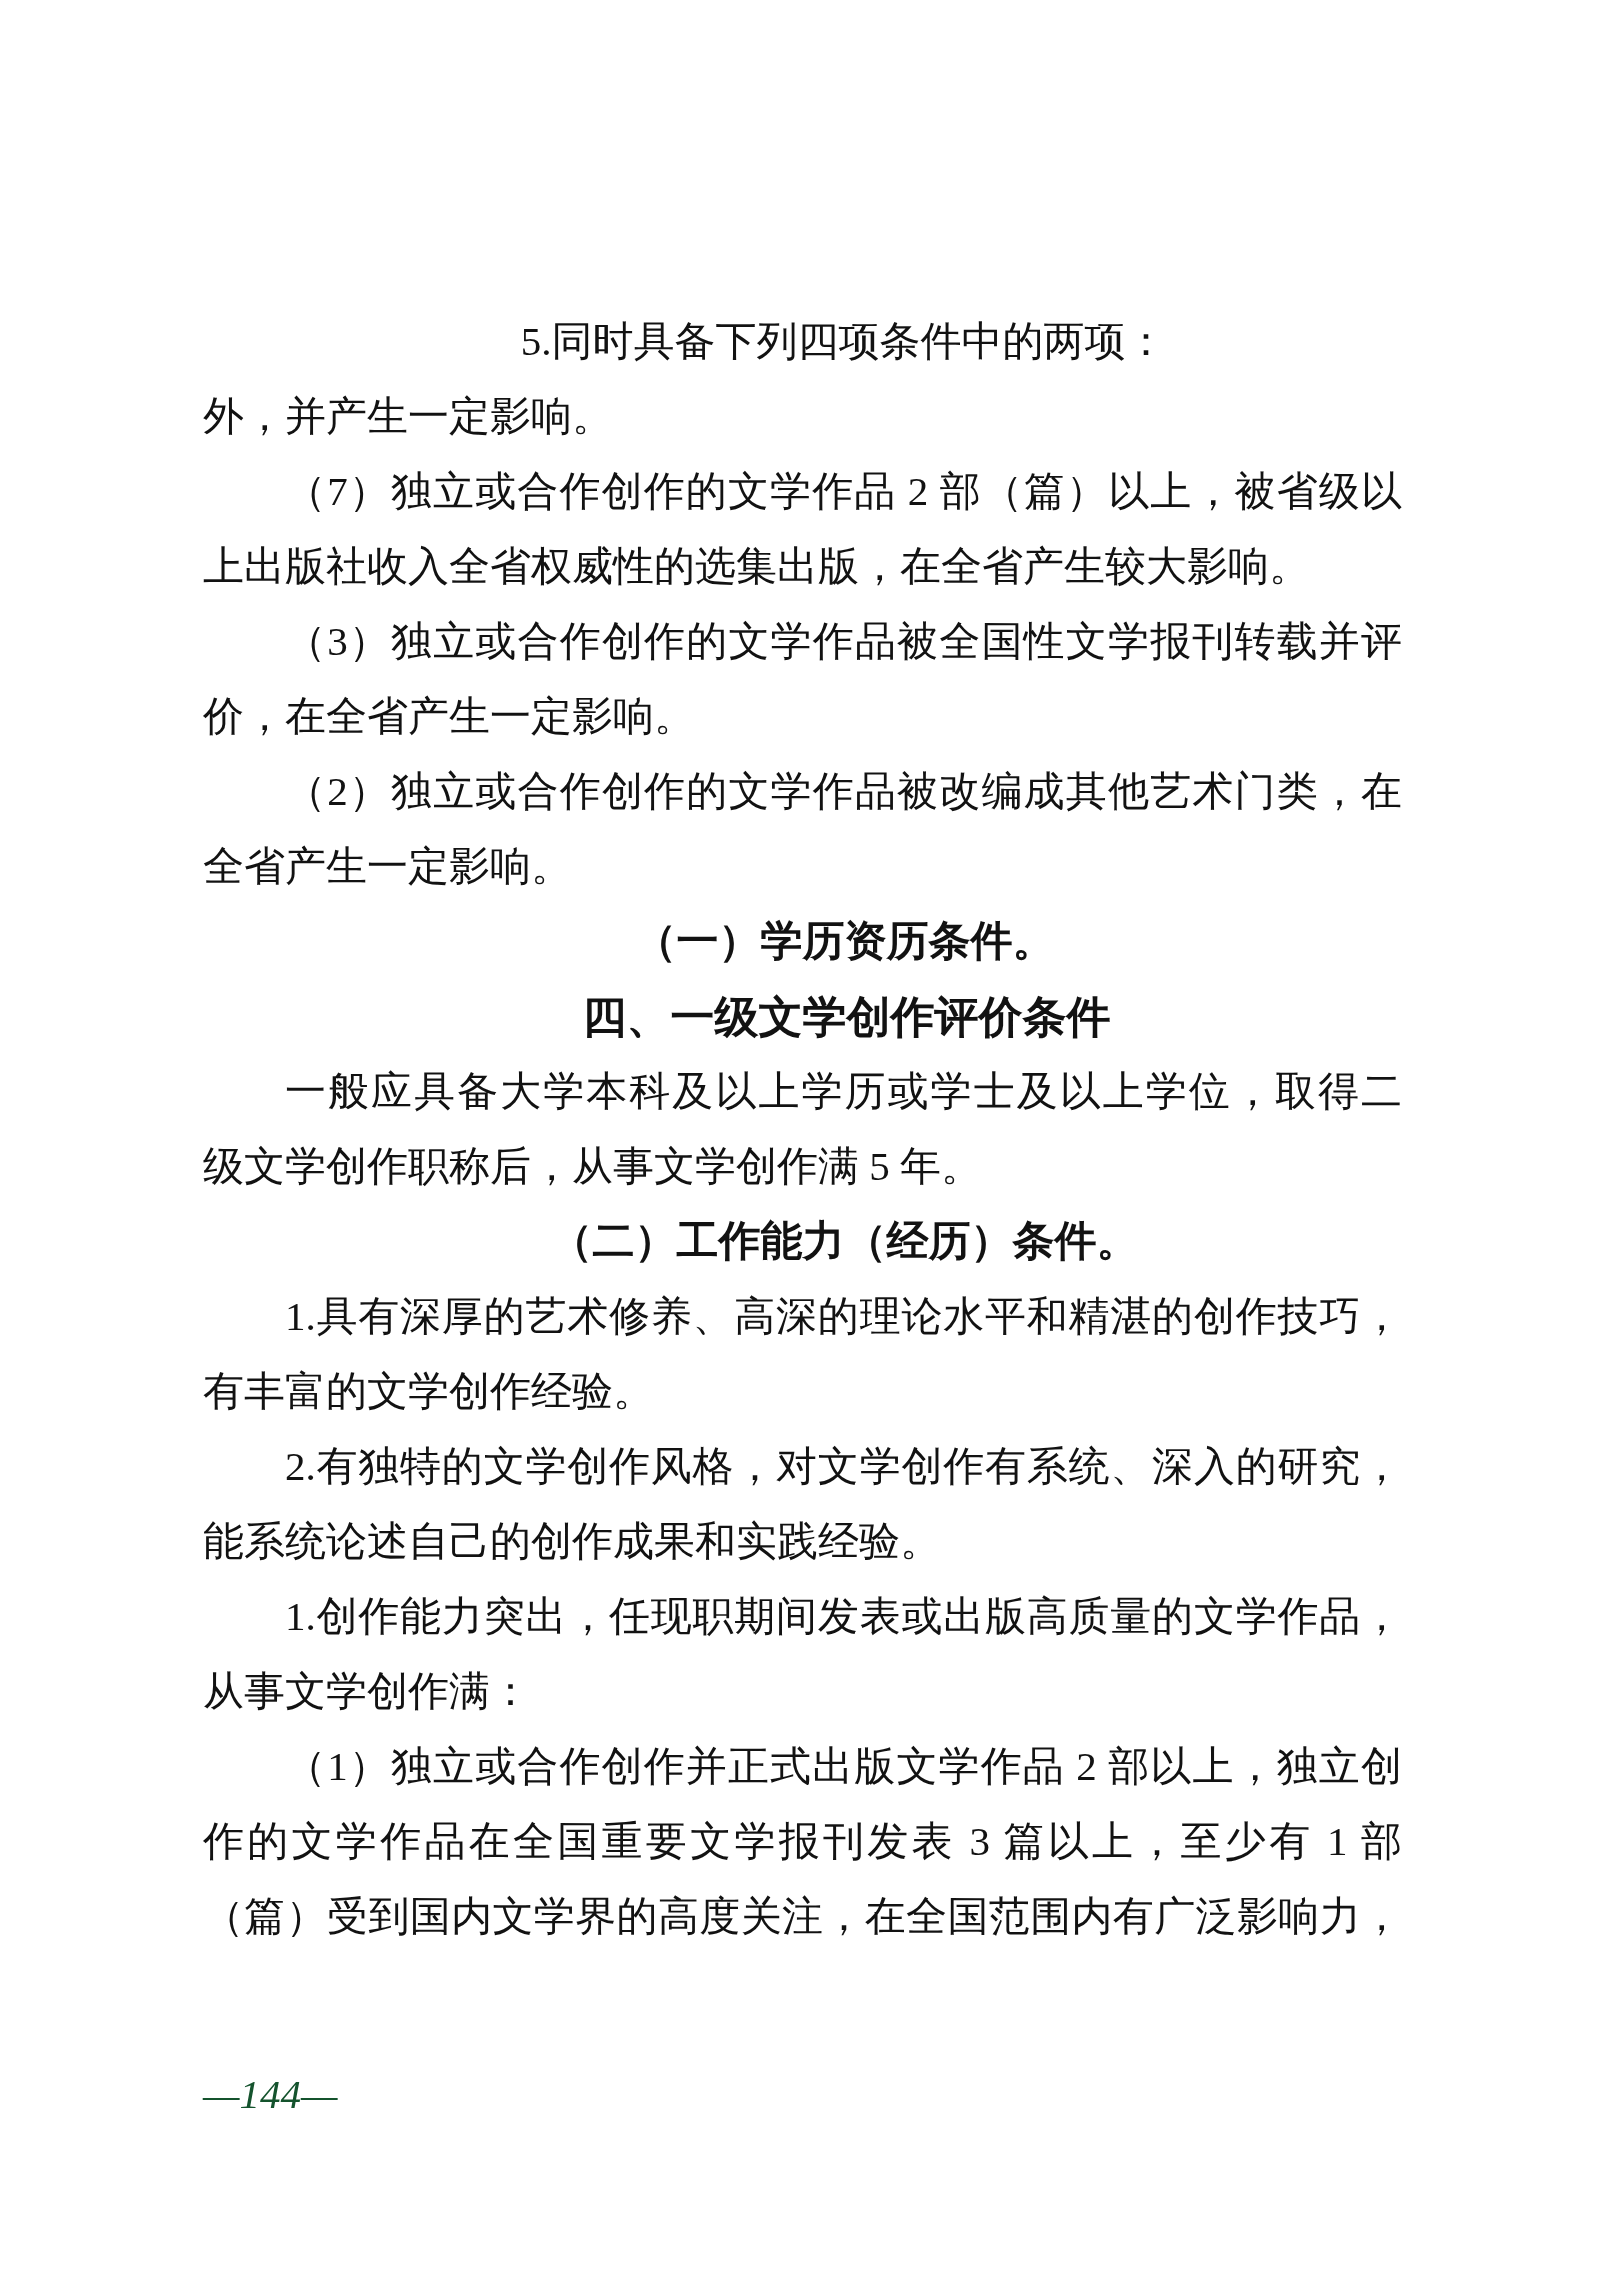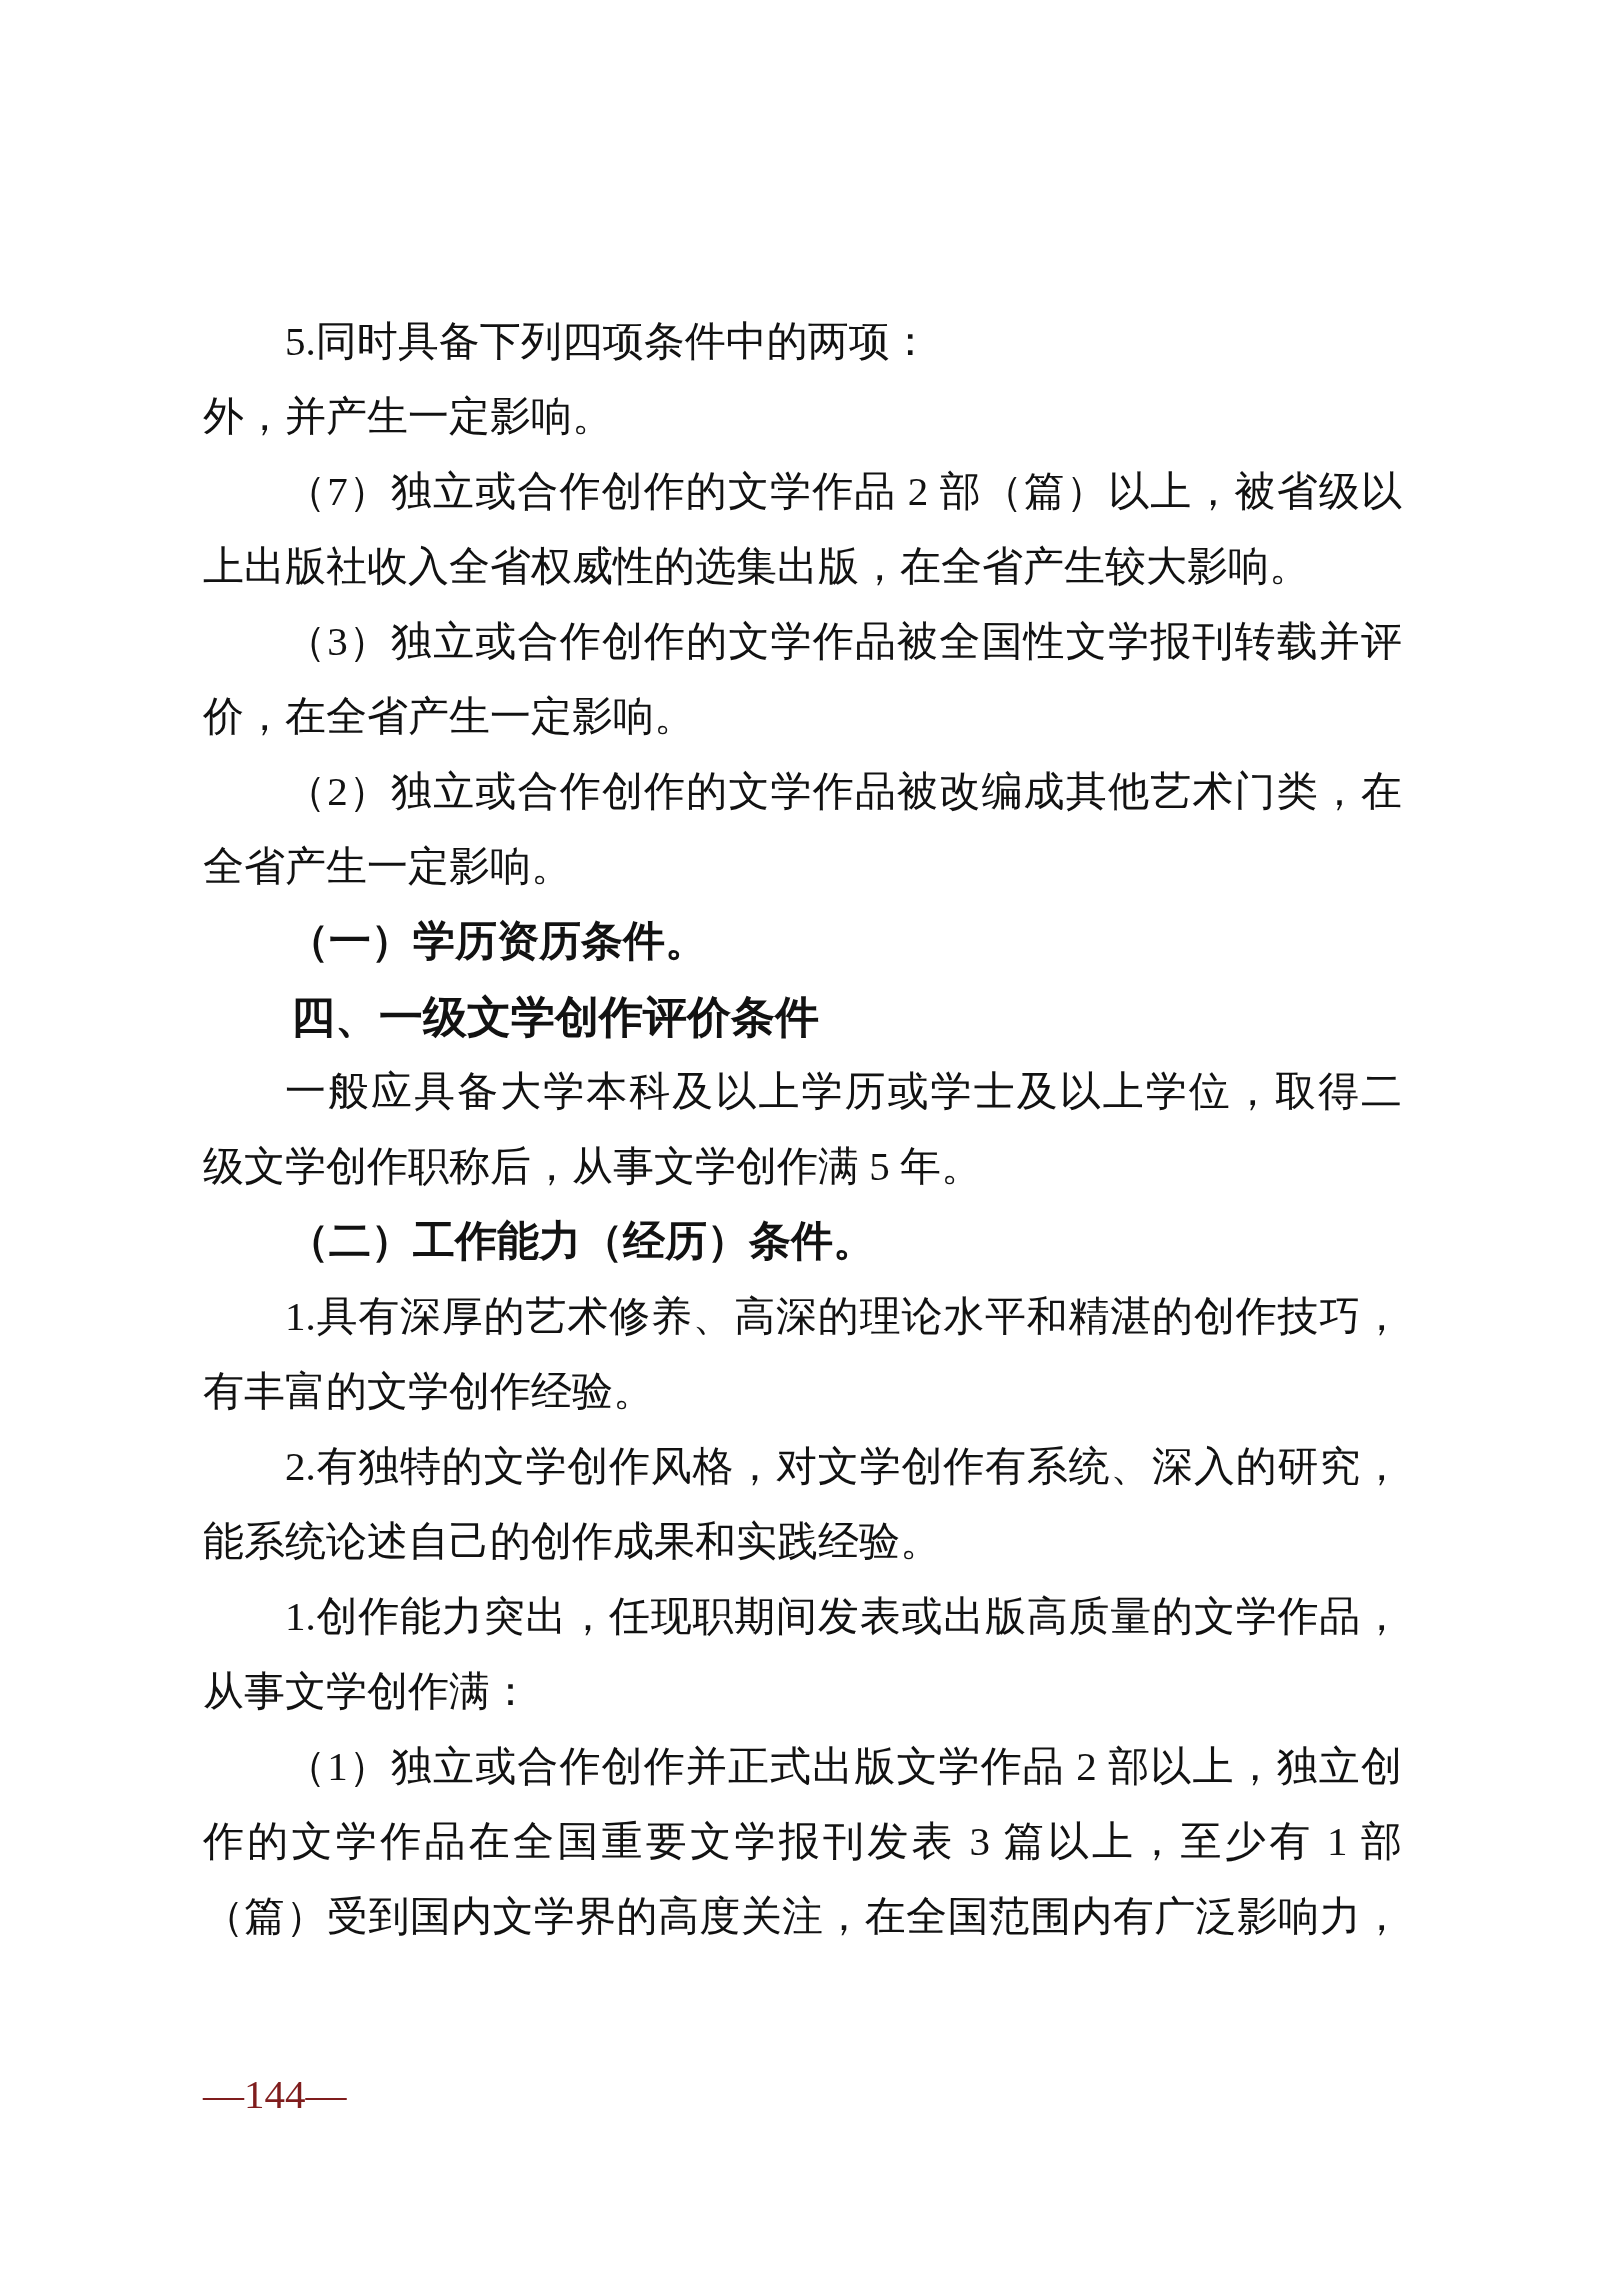--- a/index.html
+++ b/index.html
@@ -39,33 +39,35 @@
     font-weight: bold;
     font-size: 44px;
   }
   .line.heading-minor {
     font-family: "Liberation Serif", "DejaVu Serif", serif;
     font-weight: bold;
     font-size: 42px;
   }
   .line.indent {
     text-indent: 2em;
+    text-align: center;
   }
   .line.justify {
     text-align: justify;
     text-align-last: justify;
   }
   .footer {
     position: absolute;
     left: 203px;
     top: 2074px;
     font-size: 41px;
     line-height: 41px;
     font-family: "Liberation Serif", "DejaVu Serif", serif;
-    color: #7f1d1d;
+    color: #14532d;
+    font-style: italic;
   }
 </style>
 </head>
 <body>
 
 <div class="page">
   <main class="text-block">
       <div class="line body indent">5.同时具备下列四项条件中的两项：</div>
       <div class="line body">外，并产生一定影响。</div>
       <div class="line body indent justify">（7）独立或合作创作的文学作品 2 部（篇）以上，被省级以</div>

